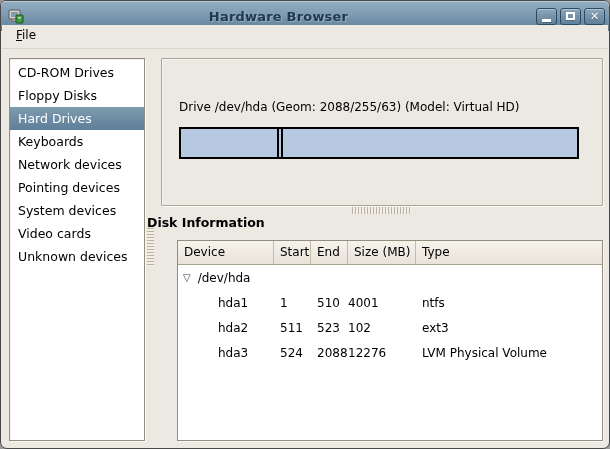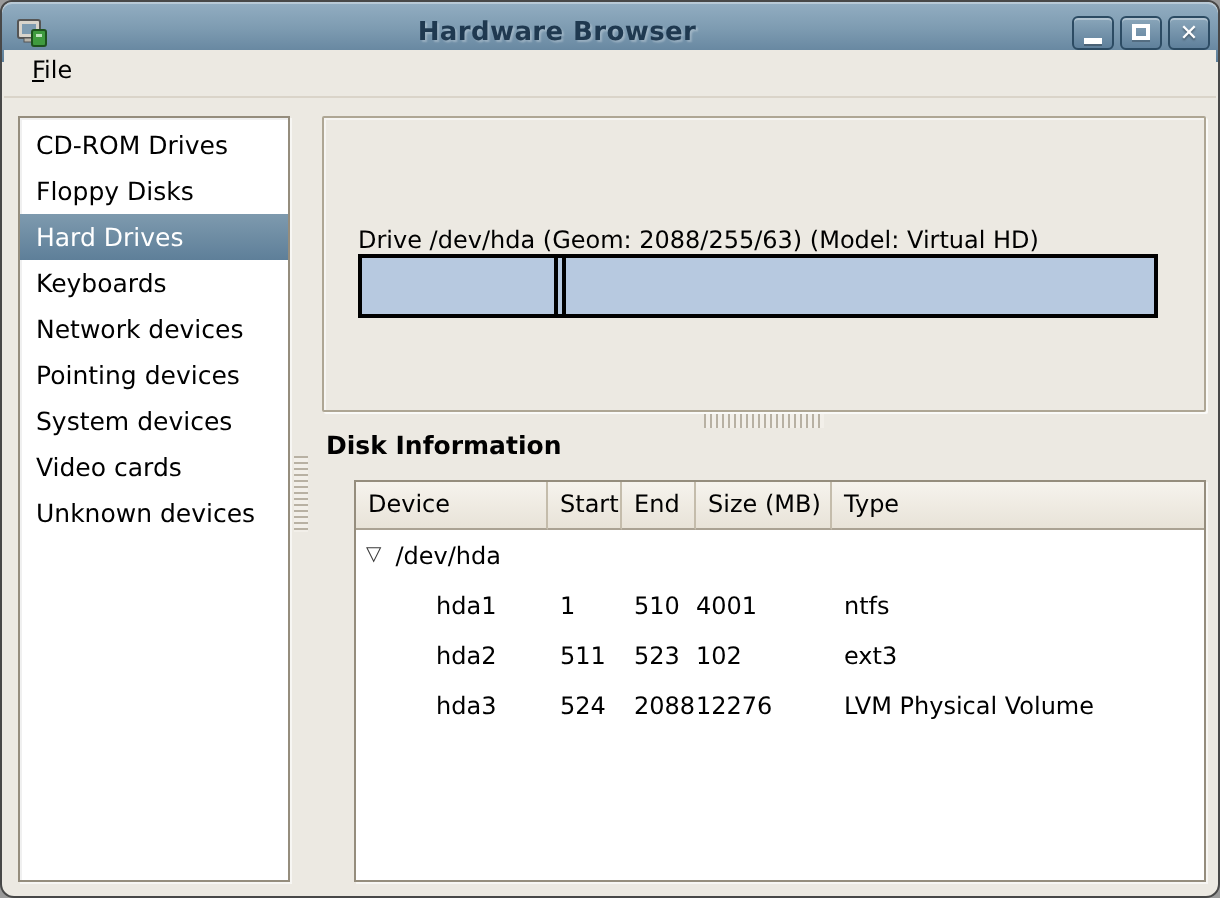--- a/index.html
+++ b/index.html
@@ -76,41 +76,41 @@
   }
 
   
   #drive-frame {
     position: absolute; left: 160px; top: 57px; width: 442px; height: 148px;
     border: 1px solid #aea694;
     box-shadow: 1px 1px 0 rgba(255,255,255,0.75), inset 1px 1px 0 rgba(255,255,255,0.55);
     border-radius: 1px;
   }
   #drive-label {
-    position: absolute; left: 17px; top: 54px;
+    position: absolute; left: 17px; top: 41px;
     font-size: 12px; color: #000; white-space: nowrap;
   }
   #disk-bar {
     position: absolute; left: 17px; top: 68px; width: 400px; height: 32px;
     border: 2px solid #000; background: #b7c9e0;
     display: flex;
   }
   .partition { height: 100%; }
   .partition + .partition { border-left: 2px solid #000; }
 
   
   #h-splitter {
     position: absolute; left: 351px; top: 206px; width: 60px; height: 7px;
     background: repeating-linear-gradient(to right,
       #b8b1a3 0px, #b8b1a3 1px, #f2efe9 1px, #f2efe9 3px);
   }
 
   
   #disk-info-label {
-    position: absolute; left: 162px; top: 214px;
+    position: absolute; left: 146px; top: 214px;
     font-size: 12.5px; font-weight: bold; color: #000;
   }
   #disk-table {
     position: absolute; left: 176px; top: 239px; width: 426px; height: 201px;
     background: #fff; border: 1px solid #958d7d;
     box-shadow: 1px 1px 0 rgba(255,255,255,0.6);
     overflow: hidden;
   }
   #table-header { display: flex; height: 24px; }
   .hcell {

